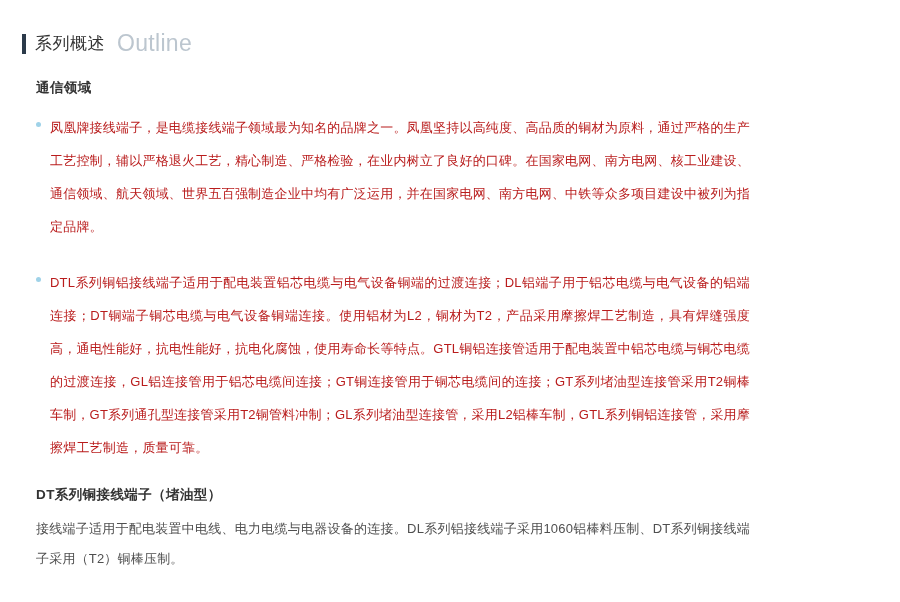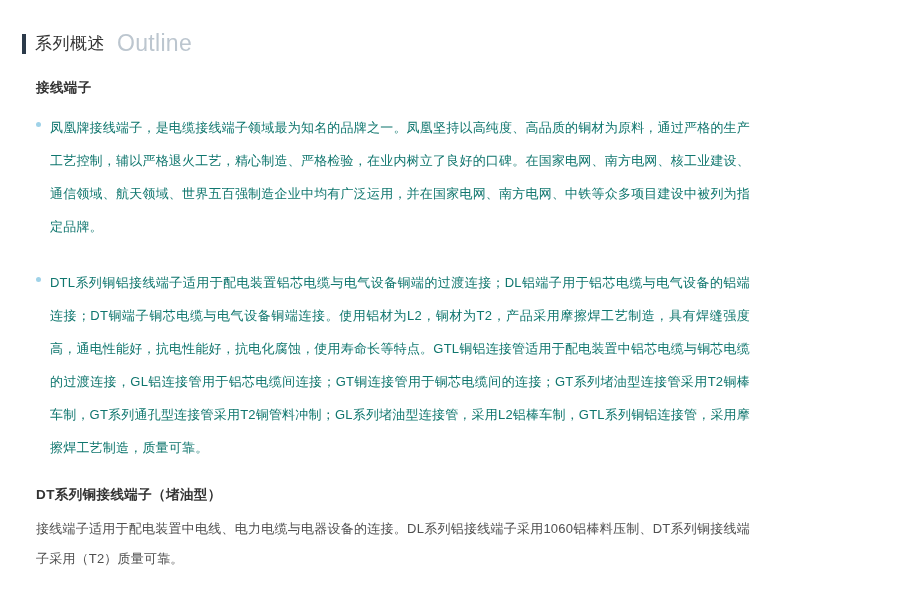--- a/index.html
+++ b/index.html
@@ -75,21 +75,21 @@
     left: 0;
     top: 11px;
     width: 5px;
     height: 5px;
     border-radius: 50%;
     background: #9fd2e8;
   }
   .para-text {
     font-size: 13px;
     line-height: 2.55;
-    color: #0f766e;
+    color: #b91c1c;
     text-align: justify;
     letter-spacing: 0.2px;
   }
   .plain-para {
     font-size: 13px;
     line-height: 2.25;
     color: #4f4f4f;
     text-align: justify;
     letter-spacing: 0.2px;
     margin: 0;
@@ -102,31 +102,31 @@
 <div class="page">
 
   <div class="section-header">
     <span class="header-bar"></span>
     <span class="header-title-cn">系列概述</span>
     <span class="header-title-en">Outline</span>
   </div>
 
   <div class="content">
 
-    <div class="sub-heading">接线端子</div>
+    <div class="sub-heading">通信领域</div>
 
     <div class="bullet-para">
       <span class="bullet-dot"></span>
       <div class="para-text">凤凰牌接线端子，是电缆接线端子领域最为知名的品牌之一。凤凰坚持以高纯度、高品质的铜材为原料，通过严格的生产工艺控制，辅以严格退火工艺，精心制造、严格检验，在业内树立了良好的口碑。在国家电网、南方电网、核工业建设、通信领域、航天领域、世界五百强制造企业中均有广泛运用，并在国家电网、南方电网、中铁等众多项目建设中被列为指定品牌。</div>
     </div>
 
     <div class="bullet-para">
       <span class="bullet-dot"></span>
       <div class="para-text">DTL系列铜铝接线端子适用于配电装置铝芯电缆与电气设备铜端的过渡连接；DL铝端子用于铝芯电缆与电气设备的铝端连接；DT铜端子铜芯电缆与电气设备铜端连接。使用铝材为L2，铜材为T2，产品采用摩擦焊工艺制造，具有焊缝强度高，通电性能好，抗电性能好，抗电化腐蚀，使用寿命长等特点。GTL铜铝连接管适用于配电装置中铝芯电缆与铜芯电缆的过渡连接，GL铝连接管用于铝芯电缆间连接；GT铜连接管用于铜芯电缆间的连接；GT系列堵油型连接管采用T2铜棒车制，GT系列通孔型连接管采用T2铜管料冲制；GL系列堵油型连接管，采用L2铝棒车制，GTL系列铜铝连接管，采用摩擦焊工艺制造，质量可靠。</div>
     </div>
 
     <div class="sub-heading tight">DT系列铜接线端子（堵油型）</div>
 
 
-    <div class="plain-para">接线端子适用于配电装置中电线、电力电缆与电器设备的连接。DL系列铝接线端子采用1060铝棒料压制、DT系列铜接线端子采用（T2）质量可靠。</div>
+    <div class="plain-para">接线端子适用于配电装置中电线、电力电缆与电器设备的连接。DL系列铝接线端子采用1060铝棒料压制、DT系列铜接线端子采用（T2）铜棒压制。</div>
 
   </div>
 </div>
 
 </body></html>

